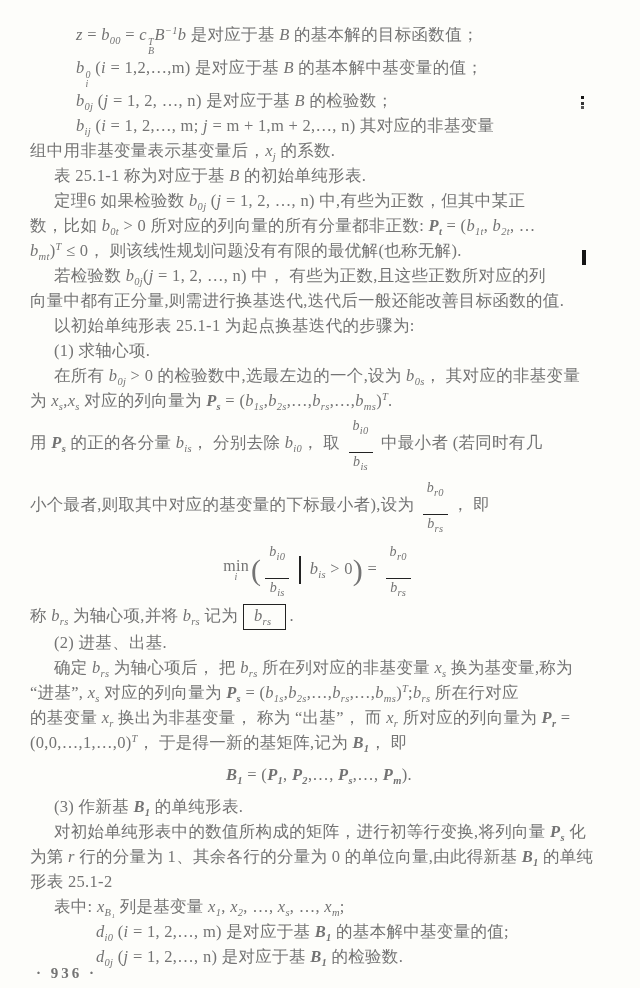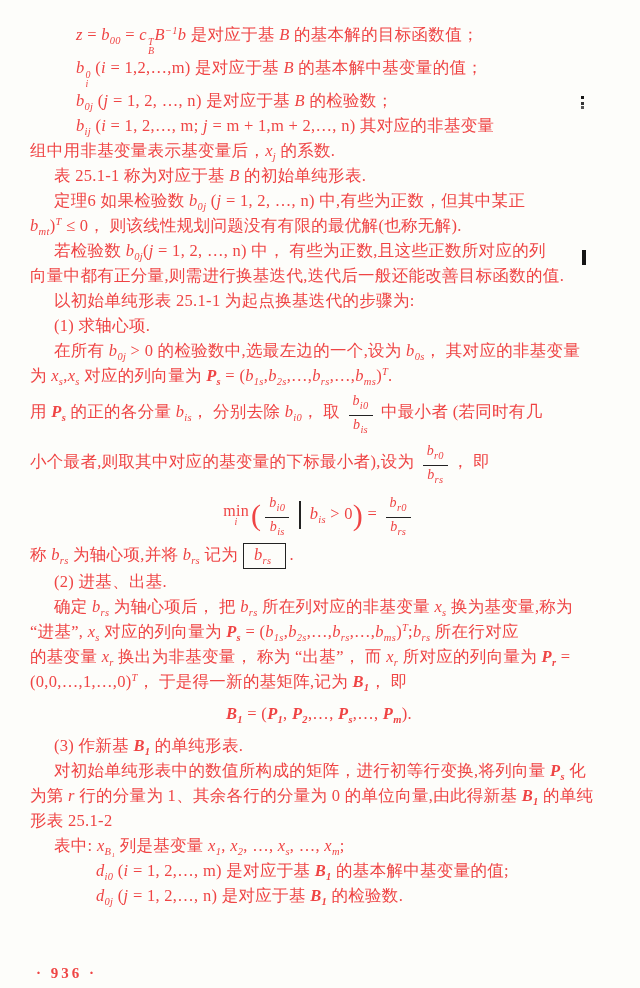--- a/index.html
+++ b/index.html
@@ -6,21 +6,21 @@
   body {
     width: 640px; height: 988px;
     background: #e9e9e6;
     font-family: "Liberation Serif", "DejaVu Serif", serif;
   }
   .page {
     position: relative;
     width: 640px; height: 988px;
     box-sizing: border-box;
     background: #fdfdfa;
-    color: #ef4444;
+    color: #737373;
     padding: 22px 32px 0 30px;
     overflow: hidden;
   }
   .textblock { width: 578px; }
   .line {
     font-size: 16.5px;
     line-height: 25px;
     min-height: 25px;
     letter-spacing: 0.3px;
     white-space: nowrap;
@@ -40,21 +40,21 @@
     display: inline-flex; flex-direction: column;
     font-size: 10px; line-height: 9px;
     vertical-align: -5px; font-style: italic;
     margin-left: 1px;
   }
   .frac {
     display: inline-block; text-align: center;
     vertical-align: middle; font-size: 14px; line-height: 16px;
     margin: 0 4px;
   }
-  .fnum { display: block; border-bottom: 1.3px solid #222; padding: 0 4px 6px; }
+  .fnum { display: block; border-bottom: 1.3px solid #222; padding: 0 4px 18px; }
   .fden { display: block; padding: 1px 4px 0; }
   .mathbox {
     display: inline-block; border: 1.6px solid #222;
     padding: 2px 14px 4px 10px; margin: 0 3px 0 5px;
     line-height: 18px;
   }
   .minop {
     display: inline-block; text-align: center; vertical-align: middle;
     line-height: 13px; font-size: 16px; margin-right: 2px;
   }
@@ -83,20 +83,21 @@
           </span></span><span class="var">B<sup>−1</sup></span><span class="var">b</span><span> 是对应于基 </span><span class="var">B</span><span> 的基本解的目标函数值；</span></div>
       <div class="line ind2"><span class="var">b<span class="supsub">
             <span class="ss-sup">0</span>
             <span class="ss-sub">i</span>
           </span></span><span> (</span><span class="var">i</span><span> = 1,2,…,m) 是对应于基 </span><span class="var">B</span><span> 的基本解中基变量的值；</span></div>
       <div class="line ind2"><span class="var">b<sub>0j</sub></span><span> (</span><span class="var">j</span><span> = 1, 2, …, n) 是对应于基 </span><span class="var">B</span><span> 的检验数；</span></div>
       <div class="line ind2"><span class="var">b<sub>ij</sub></span><span> (</span><span class="var">i</span><span> = 1, 2,…, m; </span><span class="var">j</span><span> = m + 1,m + 2,…, n) 其对应的非基变量</span></div>
       <div class="line"><span>组中用非基变量表示基变量后，</span><span class="var">x<sub>j</sub></span><span> 的系数.</span></div>
       <div class="line ind1"><span>表 25.1-1  称为对应于基 </span><span class="var">B</span><span> 的</span><span class="b">初始单纯形表</span><span>.</span></div>
       <div class="line ind1"><span class="b">定理6</span><span>  如果检验数 </span><span class="var">b<sub>0j</sub></span><span> (</span><span class="var">j</span><span> = 1, 2, …, n) 中,有些为正数，但其中某正</span></div>
+      <div class="line"><span>数，比如 </span><span class="var">b<sub>0t</sub></span><span> &gt; 0 所对应的列向量的所有分量都非正数:  </span><span class="var boldv">P<sub>t</sub></span><span> = (</span><span class="var">b<sub>1t</sub></span><span>, </span><span class="var">b<sub>2t</sub></span><span>, …</span></div>
       <div class="line"><span class="var">b<sub>mt</sub></span><span>)</span><sup>T</sup><span> ≤ 0， 则该线性规划问题没有有限的最优解(也称无解).</span></div>
       <div class="line ind1"><span>若检验数 </span><span class="var">b<sub>0j</sub></span><span>(</span><span class="var">j</span><span> = 1, 2, …, n) 中， 有些为正数,且这些正数所对应的列</span></div>
       <div class="line"><span>向量中都有正分量,则需进行换基迭代,迭代后一般还能改善目标函数的值.</span></div>
       <div class="line ind1"><span>以初始单纯形表 25.1-1 为起点换基迭代的</span><span class="b">步骤</span><span>为:</span></div>
       <div class="line ind1"><span>(1) 求轴心项.</span></div>
       <div class="line ind1"><span>在所有 </span><span class="var">b<sub>0j</sub></span><span> &gt; 0 的检验数中,选最左边的一个,设为 </span><span class="var">b<sub>0s</sub></span><span>， 其对应的非基变量</span></div>
       <div class="line"><span>为 </span><span class="var">x<sub>s</sub></span><span>,</span><span class="var">x<sub>s</sub></span><span> 对应的列向量为 </span><span class="var boldv">P<sub>s</sub></span><span> = (</span><span class="var">b<sub>1s</sub></span><span>,</span><span class="var">b<sub>2s</sub></span><span>,…,</span><span class="var">b<sub>rs</sub></span><span>,…,</span><span class="var">b<sub>ms</sub></span><span>)</span><sup>T</sup><span>.</span></div>
       <div class="line ind1 tall"><span>用 </span><span class="var boldv">P<sub>s</sub></span><span> 的正的各分量 </span><span class="var">b<sub>is</sub></span><span>， 分别去除 </span><span class="var">b<sub>i0</sub></span><span>， 取 </span><span class="frac"><span class="fnum"><span class="var">b<sub>i0</sub></span></span><span class="fden"><span class="var">b<sub>is</sub></span></span></span><span> 中最小者 (若同时有几</span></div>
       <div class="line tall"><span>小个最者,则取其中对应的基变量的下标最小者),设为 </span><span class="frac"><span class="fnum"><span class="var">b<sub>r0</sub></span></span><span class="fden"><span class="var">b<sub>rs</sub></span></span></span><span>， 即</span></div>
       <div class="line center fline"><span class="minop"><span>min</span><span class="opsub">i</span></span><span class="bigp">(</span><span class="frac"><span class="fnum"><span class="var">b<sub>i0</sub></span></span><span class="fden"><span class="var">b<sub>is</sub></span></span></span><span class="vbar"></span><span class="var">b<sub>is</sub></span><span> &gt; 0</span><span class="bigp">)</span><span> = </span><span class="frac"><span class="fnum"><span class="var">b<sub>r0</sub></span></span><span class="fden"><span class="var">b<sub>rs</sub></span></span></span></div>

